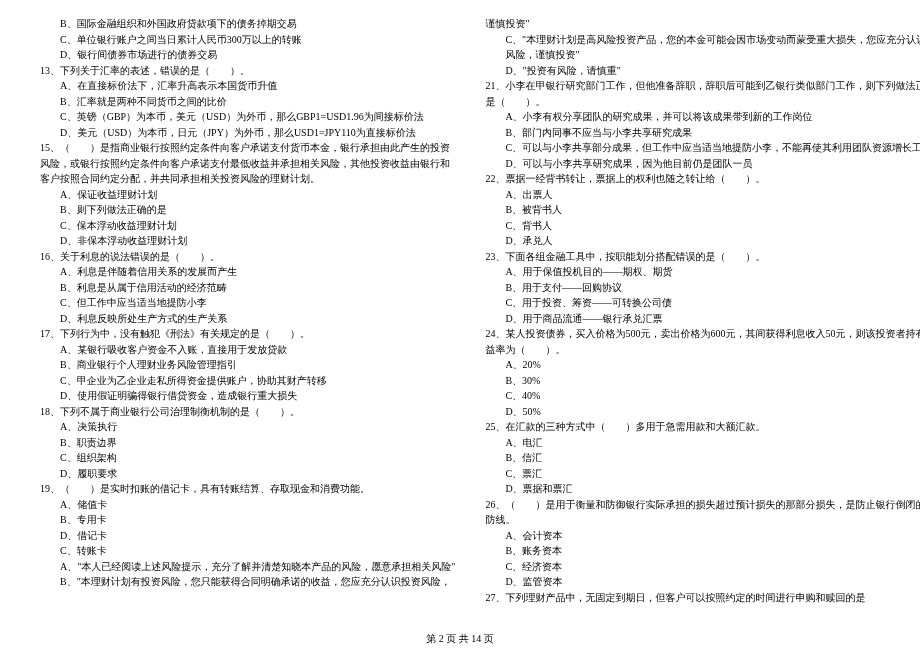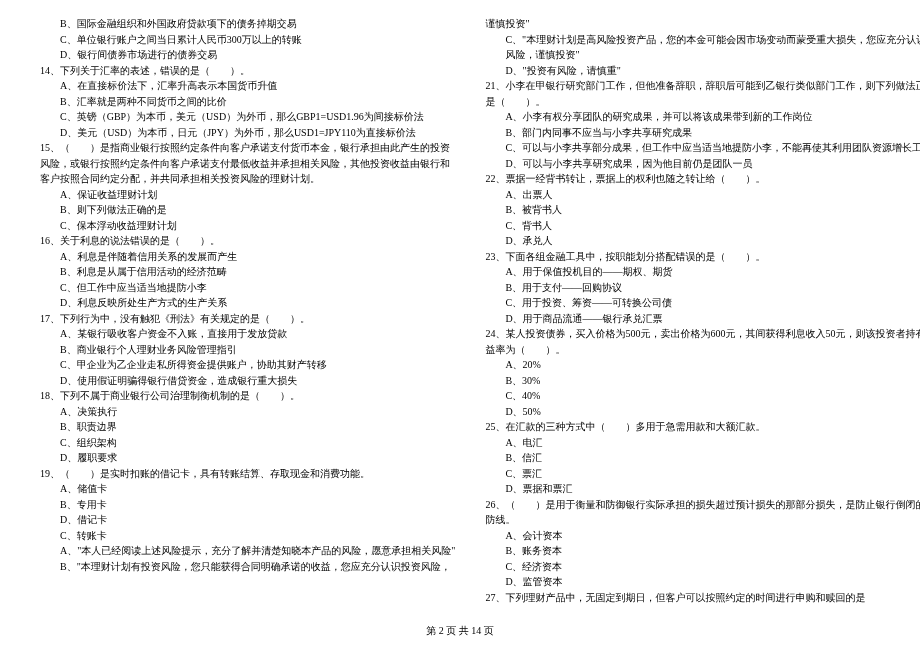--- a/index.html
+++ b/index.html
@@ -18,43 +18,44 @@
     gap: 30px;
   }
   .col {
     flex: 1;
     line-height: 1.55;
   }
   .line { white-space: nowrap; }
   .indent1 { padding-left: 2em; }
   .footer {
     position: absolute;
-    bottom: 12px;
+    bottom: 4px;
     width: 920px;
     text-align: center;
     font-size: 10px;
   }
 </style>
 </head>
 <body>
 
 <div class="page">
   <div class="col" id="leftcol">
       <div class="line indent1">B、国际金融组织和外国政府贷款项下的债务掉期交易</div>
       <div class="line indent1">C、单位银行账户之间当日累计人民币300万以上的转账</div>
       <div class="line indent1">D、银行间债券市场进行的债券交易</div>
-      <div class="line">14、下列关于汇率的表述，错误的是（　　）。</div>
+      <div class="line">13、下列关于汇率的表述，错误的是（　　）。</div>
       <div class="line indent1">A、在直接标价法下，汇率升高表示本国货币升值</div>
       <div class="line indent1">B、汇率就是两种不同货币之间的比价</div>
       <div class="line indent1">C、英镑（GBP）为本币，美元（USD）为外币，那么GBP1=USD1.96为间接标价法</div>
       <div class="line indent1">D、美元（USD）为本币，日元（JPY）为外币，那么USD1=JPY110为直接标价法</div>
       <div class="line" style="white-space: normal;">15、（　　）是指商业银行按照约定条件向客户承诺支付货币本金，银行承担由此产生的投资风险，或银行按照约定条件向客户承诺支付最低收益并承担相关风险，其他投资收益由银行和客户按照合同约定分配，并共同承担相关投资风险的理财计划。</div>
       <div class="line indent1">A、保证收益理财计划</div>
       <div class="line indent1">B、则下列做法正确的是</div>
       <div class="line indent1">C、保本浮动收益理财计划</div>
+      <div class="line indent1">D、非保本浮动收益理财计划</div>
       <div class="line">16、关于利息的说法错误的是（　　）。</div>
       <div class="line indent1">A、利息是伴随着信用关系的发展而产生</div>
       <div class="line indent1">B、利息是从属于信用活动的经济范畴</div>
       <div class="line indent1">C、但工作中应当适当地提防小李</div>
       <div class="line indent1">D、利息反映所处生产方式的生产关系</div>
       <div class="line">17、下列行为中，没有触犯《刑法》有关规定的是（　　）。</div>
       <div class="line indent1">A、某银行吸收客户资金不入账，直接用于发放贷款</div>
       <div class="line indent1">B、商业银行个人理财业务风险管理指引</div>
       <div class="line indent1">C、甲企业为乙企业走私所得资金提供账户，协助其财产转移</div>
       <div class="line indent1">D、使用假证明骗得银行借贷资金，造成银行重大损失</div>

